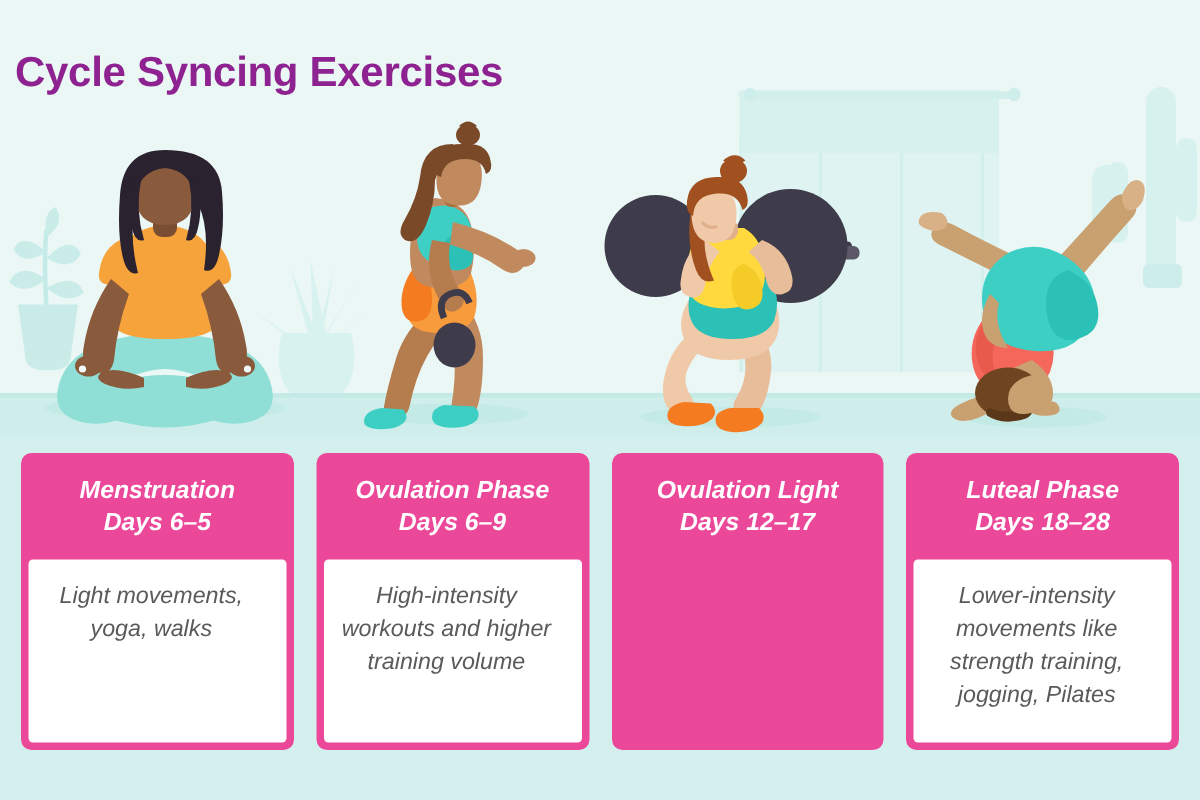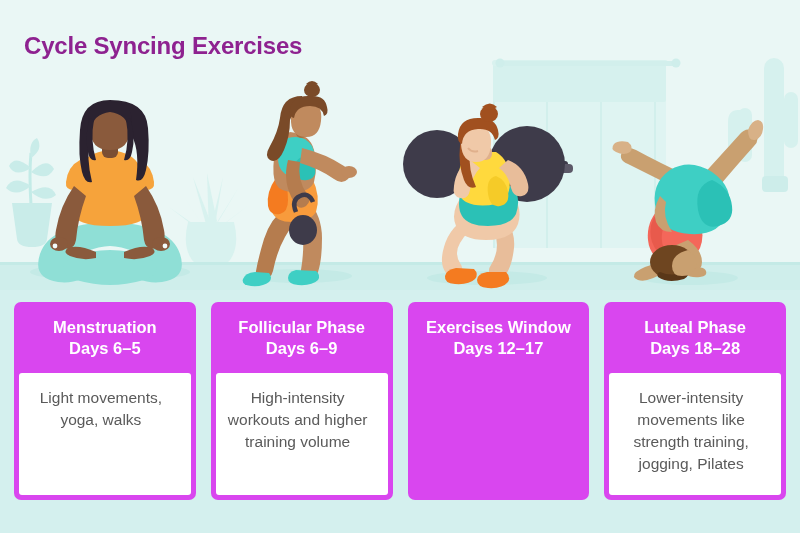--- a/index.html
+++ b/index.html
@@ -33,24 +33,24 @@
     position: absolute;
     left: 0; top: 0;
     width: 800px;
     height: 300px;
     display: block;
   }
 
   
   .title {
     position: absolute;
-    left: 24px;
+    left: 10px;
     top: 33px;
     margin: 0;
-    font-size: 24px;
+    font-size: 28px;
     font-weight: 700;
     letter-spacing: -0.2px;
     color: #8e2290;
     line-height: 1.1;
     z-index: 6;
     white-space: nowrap;
   }
 
   
   .bottom-band {
@@ -69,27 +69,28 @@
     left: 14px;
     top: 302px;
     width: 772px;
     height: 198px;
     display: flex;
     gap: 15px;
     z-index: 5;
   }
   .card {
     flex: 1 1 0;
-    background: #d946ef;
+    background: #ec4899;
     border-radius: 7px;
     display: flex;
     flex-direction: column;
     box-sizing: border-box;
     padding: 0 0 4px 0;
     overflow: hidden;
+    font-style: italic;
   }
   .card-header {
     padding: 15px 8px 14px 8px;
     text-align: center;
     color: #ffffff;
     font-size: 16.5px;
     font-weight: 700;
     line-height: 1.28;
   }
   .card-header .phase-name,
@@ -317,29 +318,29 @@
     <div class="card">
       <div class="card-header">
         <span class="phase-name">Menstruation</span>
         <span class="phase-days">Days 6–5</span>
       </div>
       <div class="card-body">Light movements, yoga, walks</div>
     </div>
 
     <div class="card">
       <div class="card-header">
-        <span class="phase-name">Follicular Phase</span>
+        <span class="phase-name">Ovulation Phase</span>
         <span class="phase-days">Days 6–9</span>
       </div>
       <div class="card-body">High-intensity workouts and higher training volume</div>
     </div>
 
     <div class="card">
       <div class="card-header">
-        <span class="phase-name">Exercises Window</span>
+        <span class="phase-name">Ovulation Light</span>
         <span class="phase-days">Days 12–17</span>
       </div>
     </div>
 
     <div class="card">
       <div class="card-header">
         <span class="phase-name">Luteal Phase</span>
         <span class="phase-days">Days 18–28</span>
       </div>
       <div class="card-body">Lower-intensity movements like strength training, jogging, Pilates</div>

